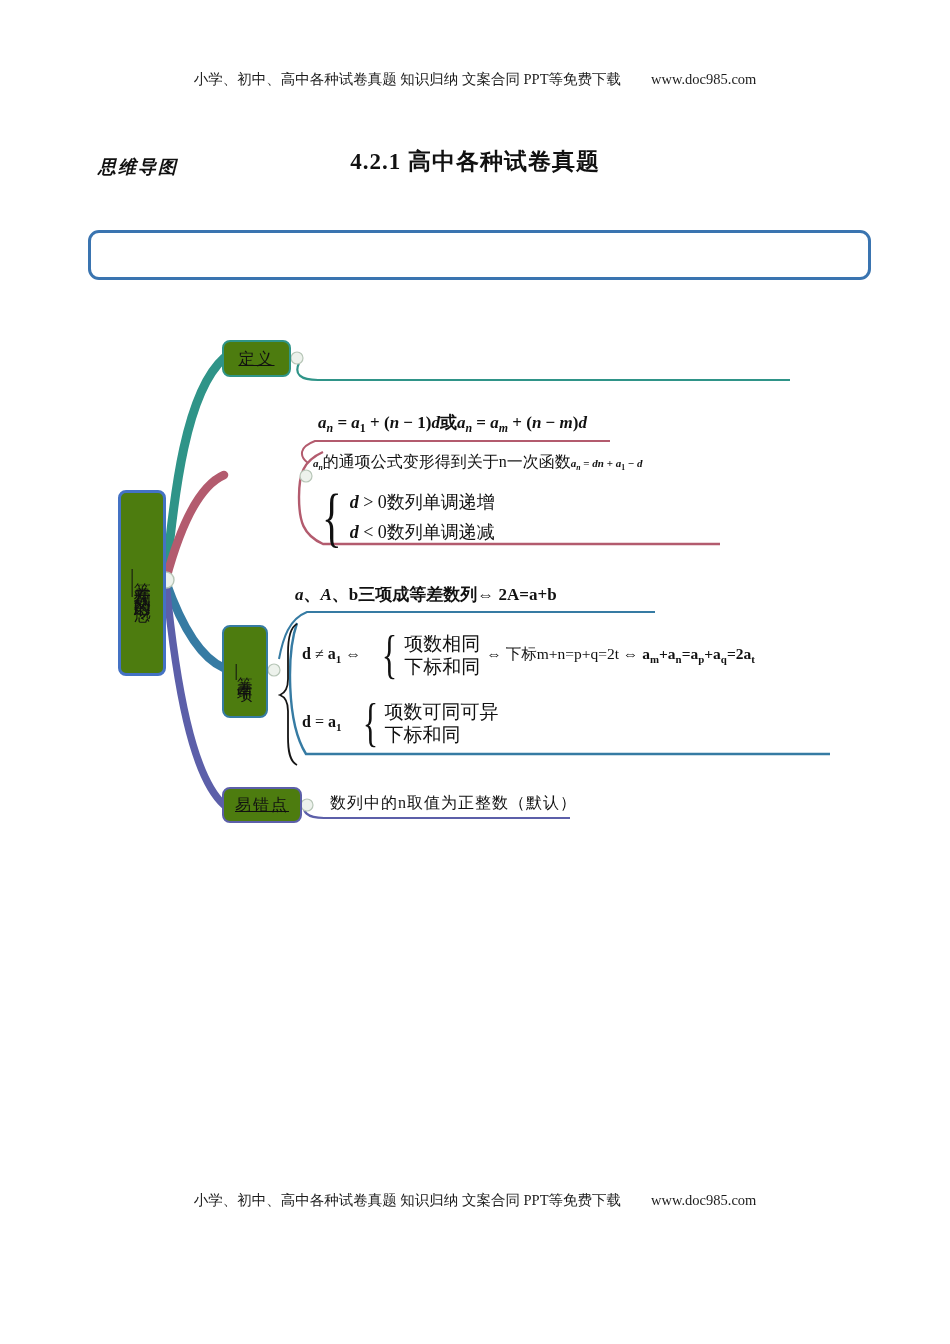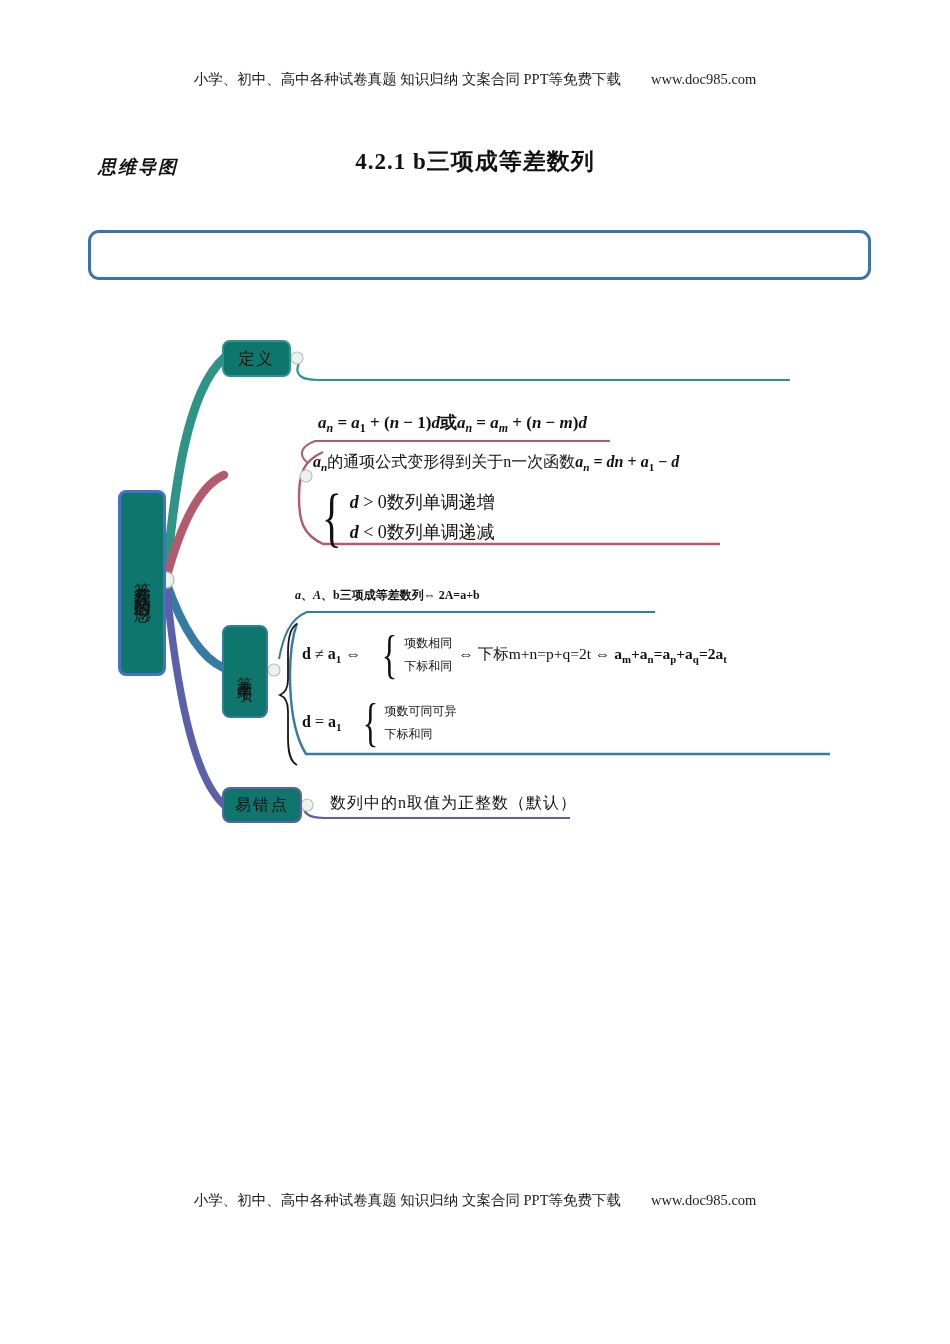--- a/index.html
+++ b/index.html
@@ -5,60 +5,60 @@
   html,body{margin:0;padding:0;background:#fff;}
   .page{position:relative;width:950px;height:1332px;background:#ffffff;overflow:hidden;
         font-family:"Liberation Serif","DejaVu Serif",serif;color:#111;}
   .hdr{position:absolute;left:0;width:100%;text-align:center;font-size:14.5px;color:#1c1c1c;white-space:nowrap;}
   .hdr .url{margin-left:30px;}
   .sec-label{position:absolute;left:98px;top:155px;font-size:18px;font-weight:bold;font-style:italic;letter-spacing:2px;}
   .heading{position:absolute;left:0;top:146px;width:100%;text-align:center;font-size:23px;font-weight:bold;letter-spacing:1px;}
   .panel{position:absolute;left:88px;width:777px;border:3.5px solid var(--panel,#3a74b0);border-radius:11px;background:#fff;box-sizing:content-box;}
   .panel-label{display:inline-block;padding:9px 0 0 13px;font-size:17px;font-weight:bold;font-style:italic;letter-spacing:2px;}
   svg.map{position:absolute;left:0;top:0;width:950px;height:1344px;}
-  .node{position:absolute;background:#0f766e;border-radius:8px;display:flex;align-items:center;justify-content:center;
-        font-size:16px;line-height:1.25;text-align:center;letter-spacing:2px;box-sizing:border-box;}
+  .node{position:absolute;background:#4d7c0f;border-radius:8px;display:flex;align-items:center;justify-content:center;
+        font-size:16px;line-height:1.25;text-align:center;letter-spacing:2px;box-sizing:border-box;text-decoration:underline;}
   .vtext{writing-mode:vertical-rl;text-orientation:upright;letter-spacing:4px;}
   .root{left:118px;top:490px;width:48px;height:186px;border:3px solid var(--root,#4472c4);font-size:17px;}
   .n-def{left:222px;top:340px;width:69px;height:37px;border:2.5px solid var(--teal,#2f9488);}
   .n-frm{left:222px;top:443px;width:79px;height:66px;border:2.5px solid var(--rose,#b35b6e);}
   .n-mid{left:222px;top:625px;width:46px;height:93px;border:2.5px solid var(--blue,#367ba3);font-size:15.5px;}
   .n-pit{left:222px;top:787px;width:80px;height:36px;border:2.5px solid var(--purple,#5c5fa9);}
   .txt{position:absolute;font-size:15.5px;line-height:22.5px;}
   .def-text{left:315px;top:336px;width:470px;}
   .math{font-size:17px;font-weight:bold;white-space:nowrap;}
   .f1{left:318px;top:412px;}
   .f2{left:313px;top:451px;font-weight:normal;font-size:16px;}
-  .f2 b{font-size:16px;}
+  .f2 b{font-size:11px;}
   sub{font-size:70%;}
   .brace{font-family:"Liberation Serif",serif;font-weight:400;line-height:1;display:inline-block;transform:scaleX(.62);}
   .stack2{display:flex;flex-direction:column;justify-content:center;white-space:nowrap;}
   .mono{left:316px;top:484px;display:flex;align-items:center;}
   .mono .brace{font-size:66px;}
   .mono .stack2{font-size:18px;line-height:30px;margin-left:2px;}
-  .prop{left:295px;top:584px;font-size:12px;font-weight:bold;white-space:nowrap;}
+  .prop{left:295px;top:584px;font-size:17px;font-weight:bold;white-space:nowrap;}
   .case{position:absolute;display:flex;align-items:center;white-space:nowrap;font-size:15.5px;}
   .case .lead{font-size:16px;margin-right:16px;}
   .case .brace{font-size:52px;}
-  .case .stack2{font-size:12px;line-height:23px;margin:0 6px 0 2px;}
+  .case .stack2{font-size:19px;line-height:23px;margin:0 6px 0 2px;}
   .case1{left:302px;top:629px;}
   .case2{left:302px;top:697px;}
   .pit-text{left:330px;top:792px;font-size:16px;letter-spacing:1px;white-space:nowrap;}
 </style>
 </head>
 <body>
 
 <div class="page">
 
   <div class="hdr" style="top:70px">
     <span>小学、初中、高中各种试卷真题 知识归纳  文案合同  PPT等免费下载</span><span class="url">www.doc985.com</span>
   </div>
 
   <span class="sec-label">思维导图</span>
-  <div class="heading">4.2.1 b三项成等差数列</div>
+  <div class="heading">4.2.1 高中各种试卷真题</div>
 
   <div class="panel" style="top:230px;height:44px;"></div>
 
   <svg class="map" viewBox="0 0 950 1344">
 
     <path d="M 166 578 C 174 492, 186 392, 224 358" fill="none" style="stroke:var(--teal,#2f9488)" stroke-width="9" stroke-linecap="round"></path>
     <path d="M 166 579 C 176 542, 194 488, 224 475" fill="none" style="stroke:var(--rose,#b35b6e)" stroke-width="8.5" stroke-linecap="round"></path>
     <path d="M 166 582 C 178 616, 196 656, 224 668" fill="none" style="stroke:var(--blue,#367ba3)" stroke-width="8.5" stroke-linecap="round"></path>
     <path d="M 166 583 C 176 684, 192 776, 224 805" fill="none" style="stroke:var(--purple,#5c5fa9)" stroke-width="7.5" stroke-linecap="round"></path>
 

